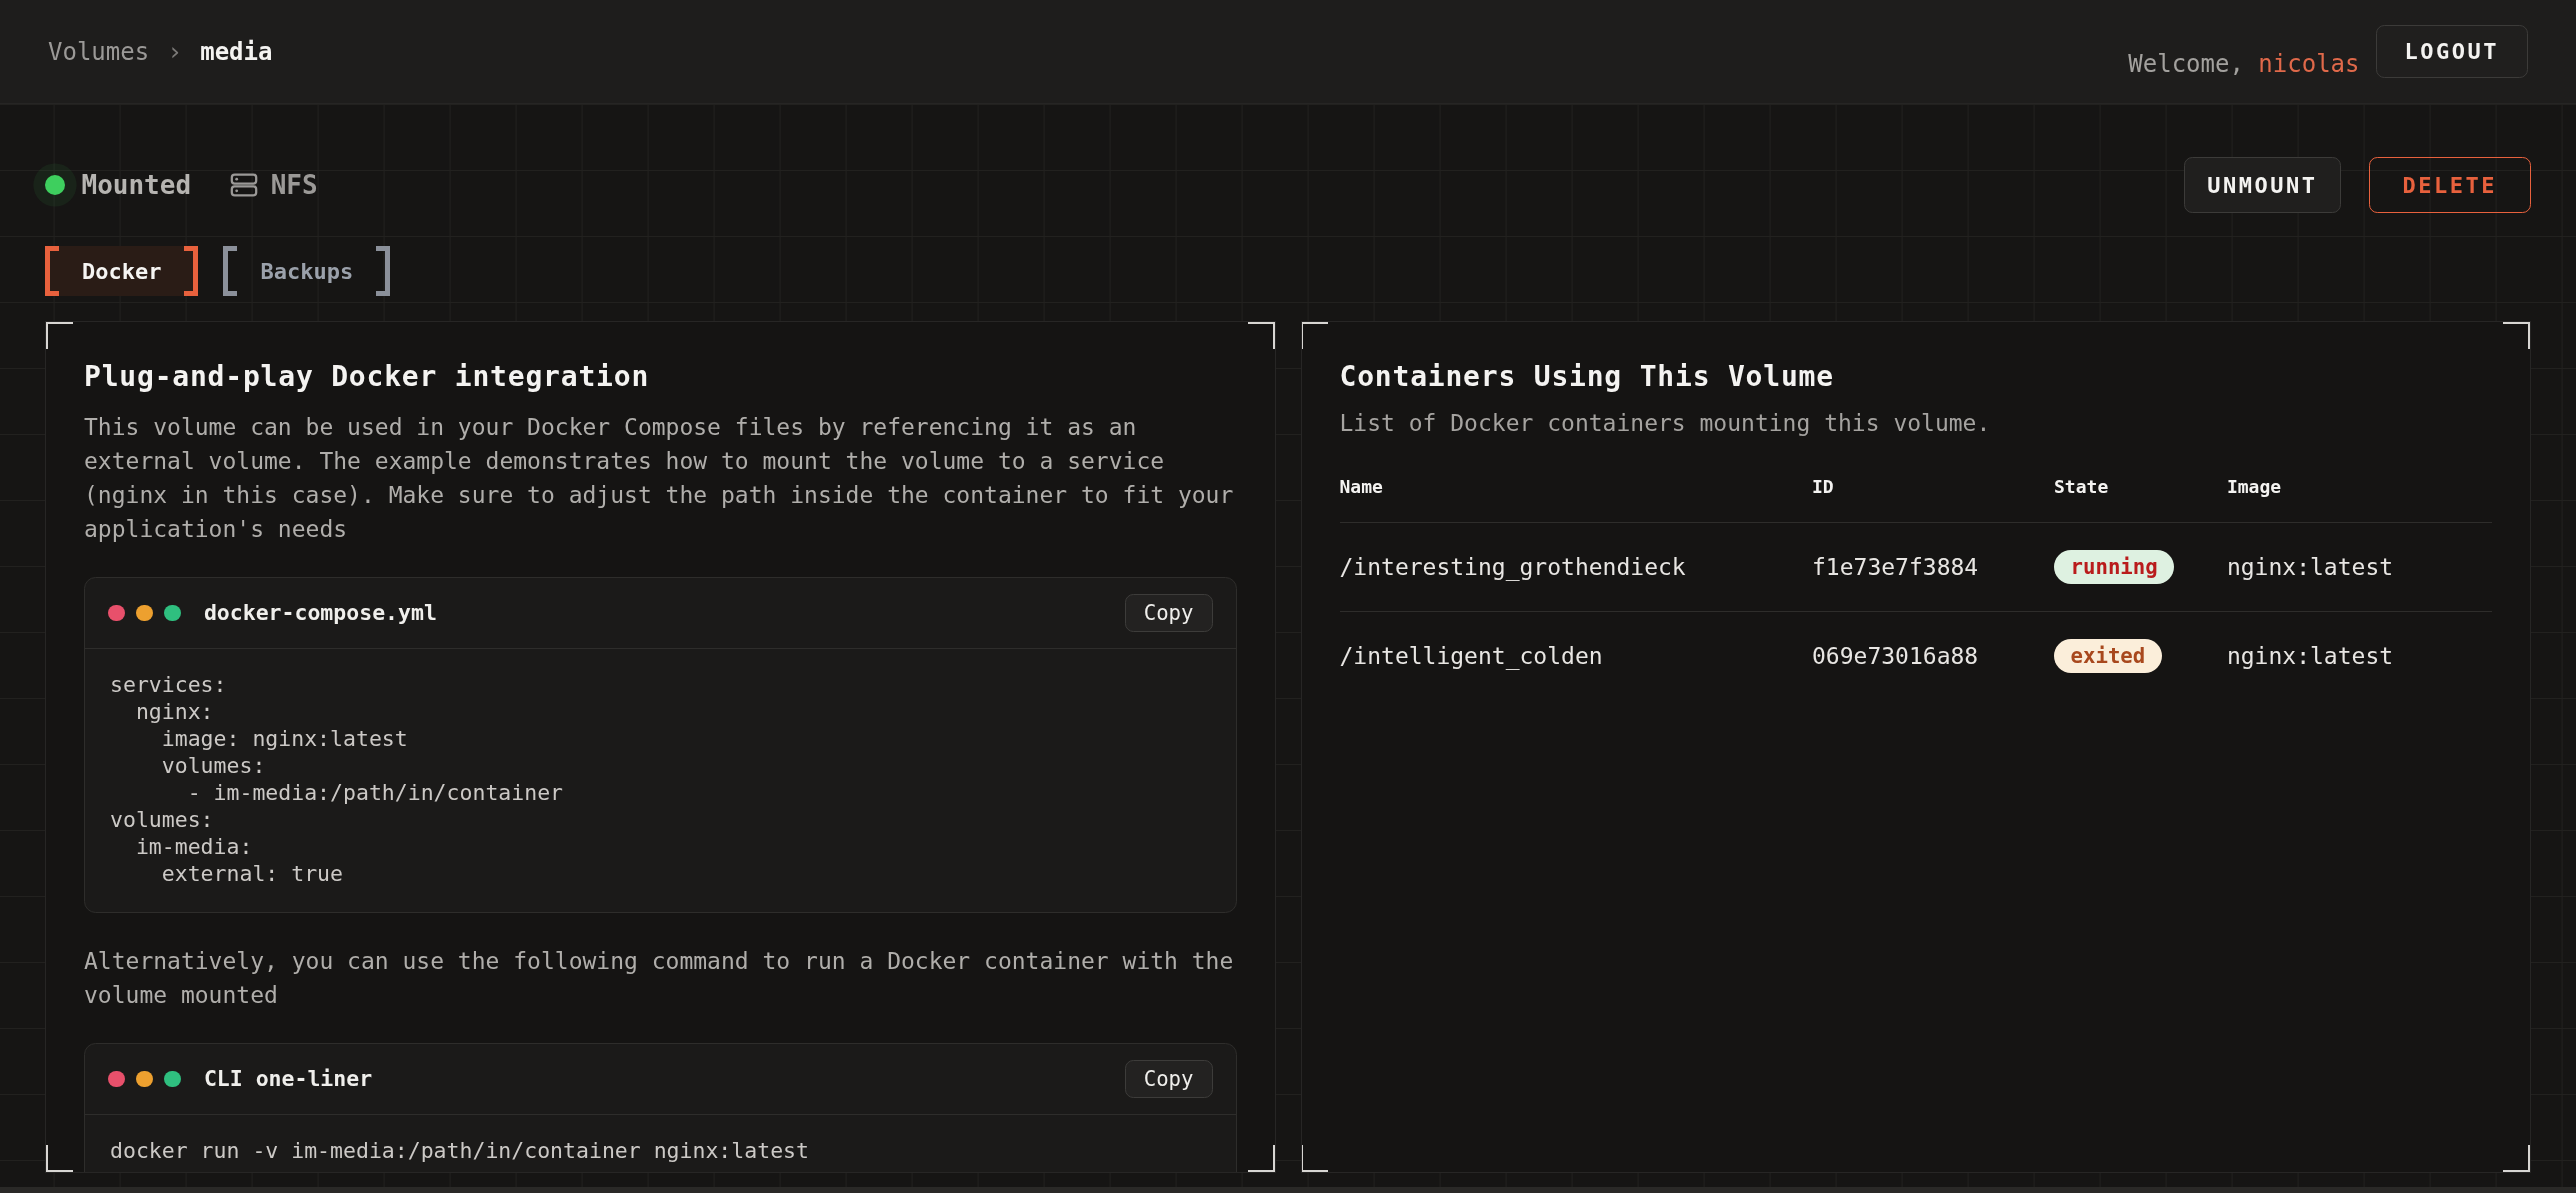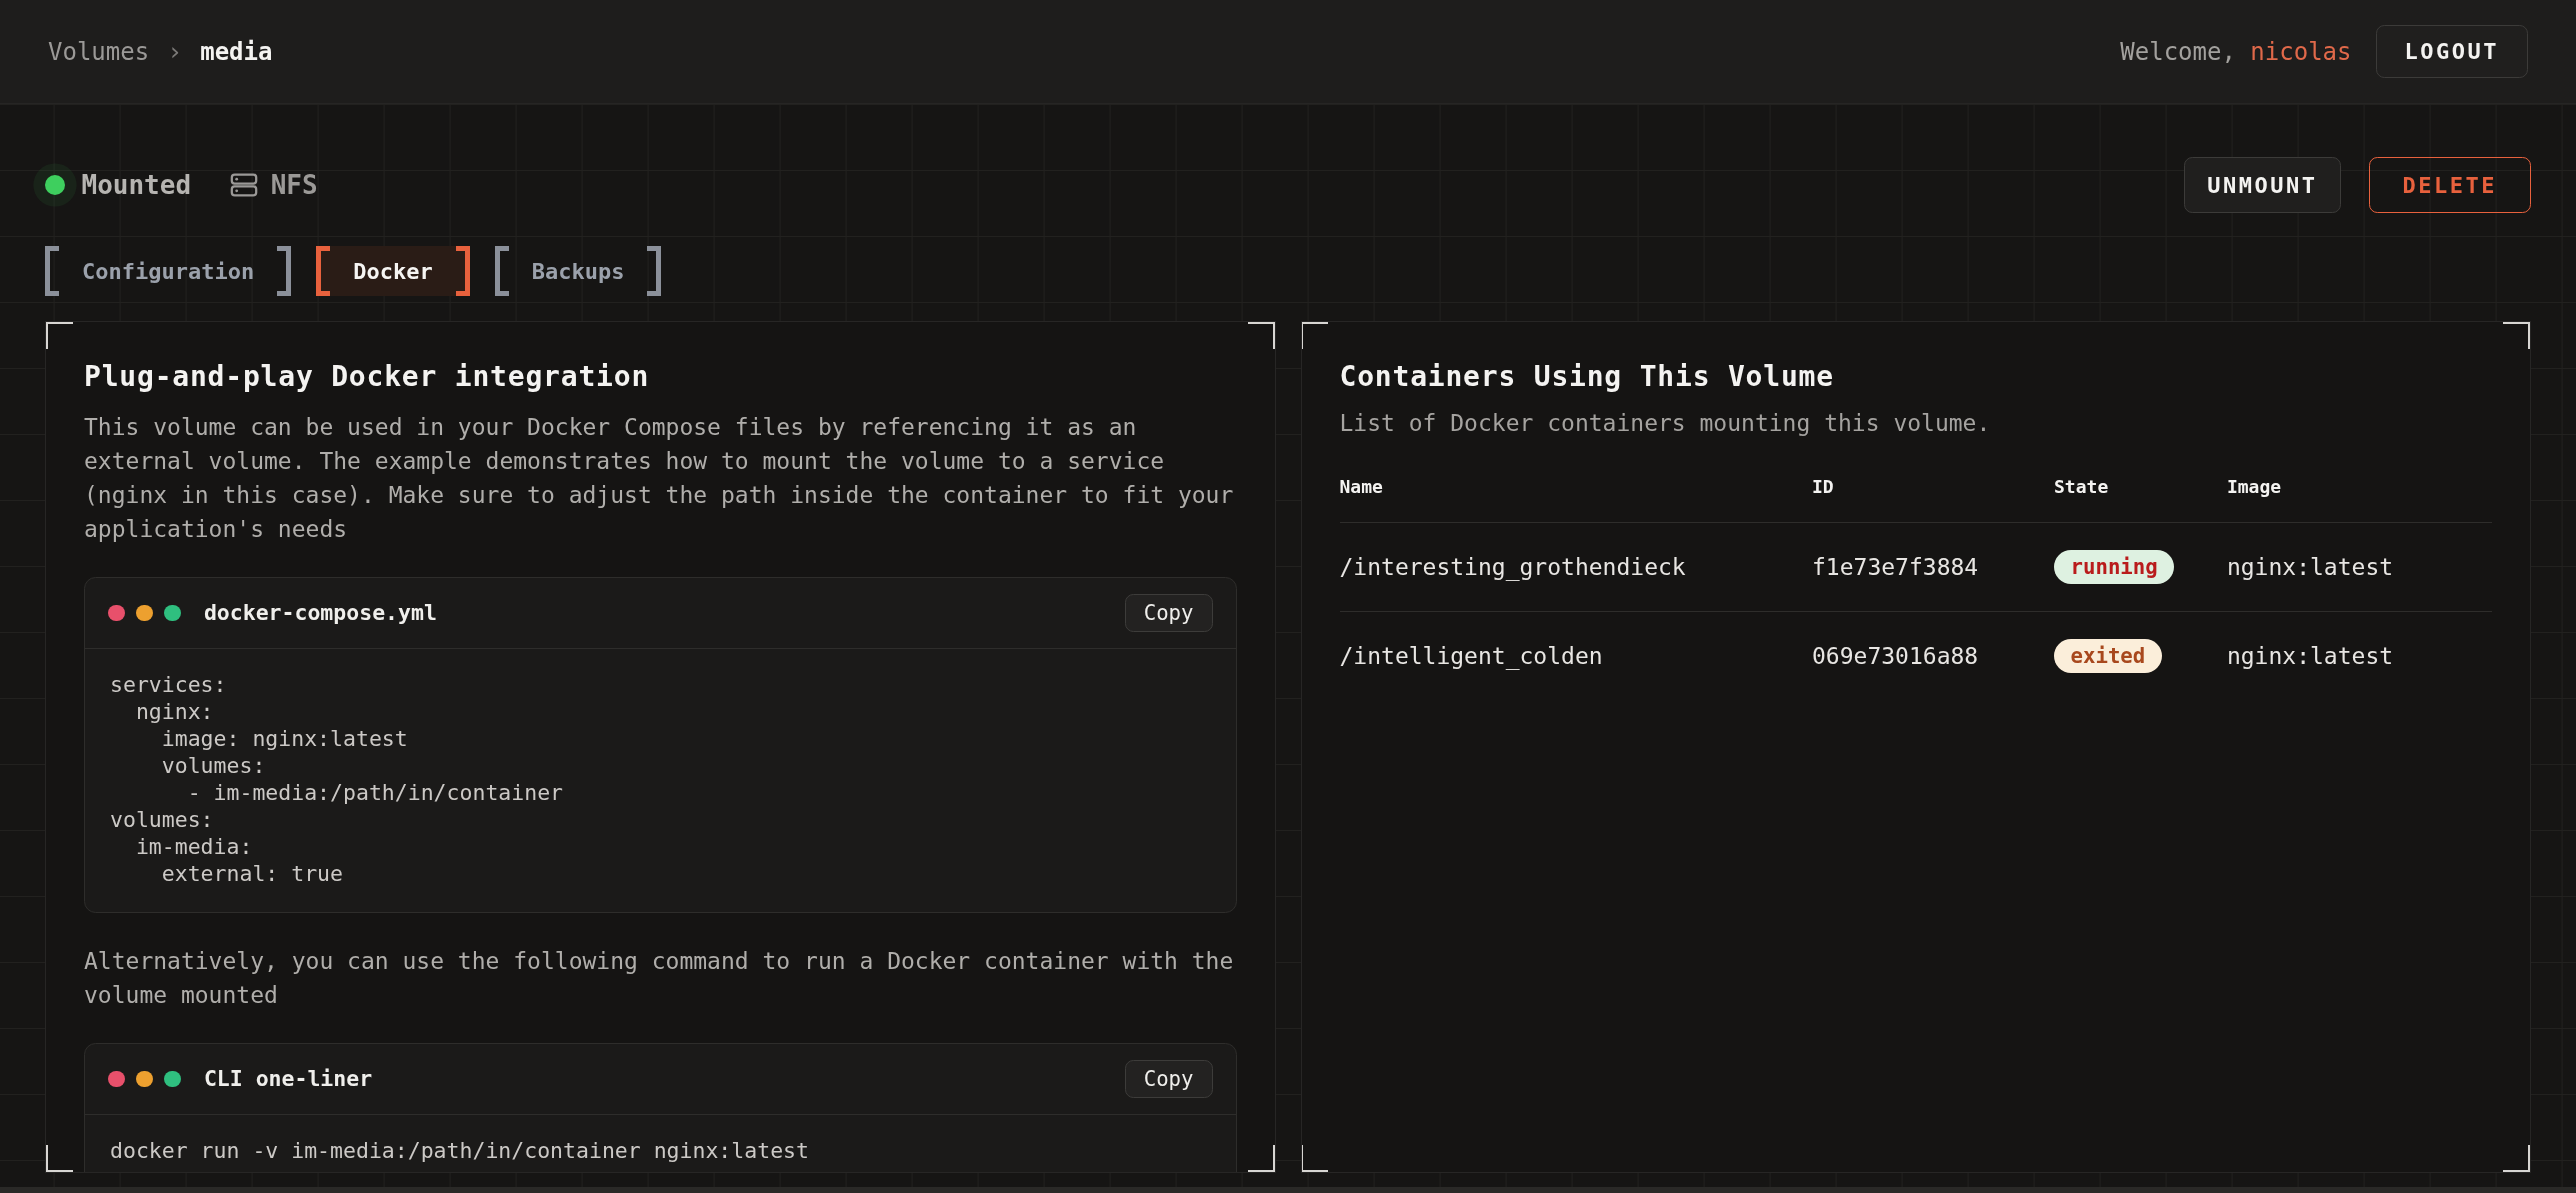--- a/index.html
+++ b/index.html
@@ -12,21 +12,21 @@
   
   .topbar {
     height:104px; background:#1e1d1c; border-bottom:1.7px solid #262524;
     display:flex; align-items:center; justify-content:space-between;
     padding:0 48px;
   }
   .crumbs { display:flex; align-items:center; gap:18px; font-size:24px; }
   .crumb-parent { color:#9b9997;text-align:right; }
   .crumb-sep { color:#7b7977; font-size:25px; }
   .crumb-current { color:#f4f3f1; font-weight:bold; }
-  .top-right { display:flex; align-items:center; gap:24px; }
+  .top-right { display:flex; align-items:flex-end; gap:16px; }
   .welcome { font-size:24px; color:#a3a19e; }
   .welcome .user { color:#e0694a; }
   .btn {
     display:inline-flex; align-items:center; justify-content:center;
     background:#201f1e; border:1.7px solid #3c3b39; border-radius:8.3px;
     color:#f4f3f1; font-weight:bold; letter-spacing:2.5px; cursor:pointer;
     font-family:inherit;
   }
   .btn.logout { height:53px; padding:0 28px; font-size:22px; }
   
@@ -157,25 +157,20 @@
       <circle cx="8.2" cy="22.25" r="1.5" fill="currentColor" stroke="none"></circle>
     </svg>
     <span class="drv-label">NFS</span>
     <div class="status-actions">
       <button class="btn unmount">UNMOUNT</button>
       <button class="btn delete">DELETE</button>
     </div>
   </div>
 
   <div class="tabs">
-    <div class="tab">
-      <span class="br l"></span>
-      <span class="tab-label">Configuration</span>
-      <span class="br r"></span>
-    </div>
     <div class="tab active">
       <span class="br l"></span>
       <span class="tab-label">Docker</span>
       <span class="br r"></span>
     </div>
     <div class="tab">
       <span class="br l"></span>
       <span class="tab-label">Backups</span>
       <span class="br r"></span>
     </div>

